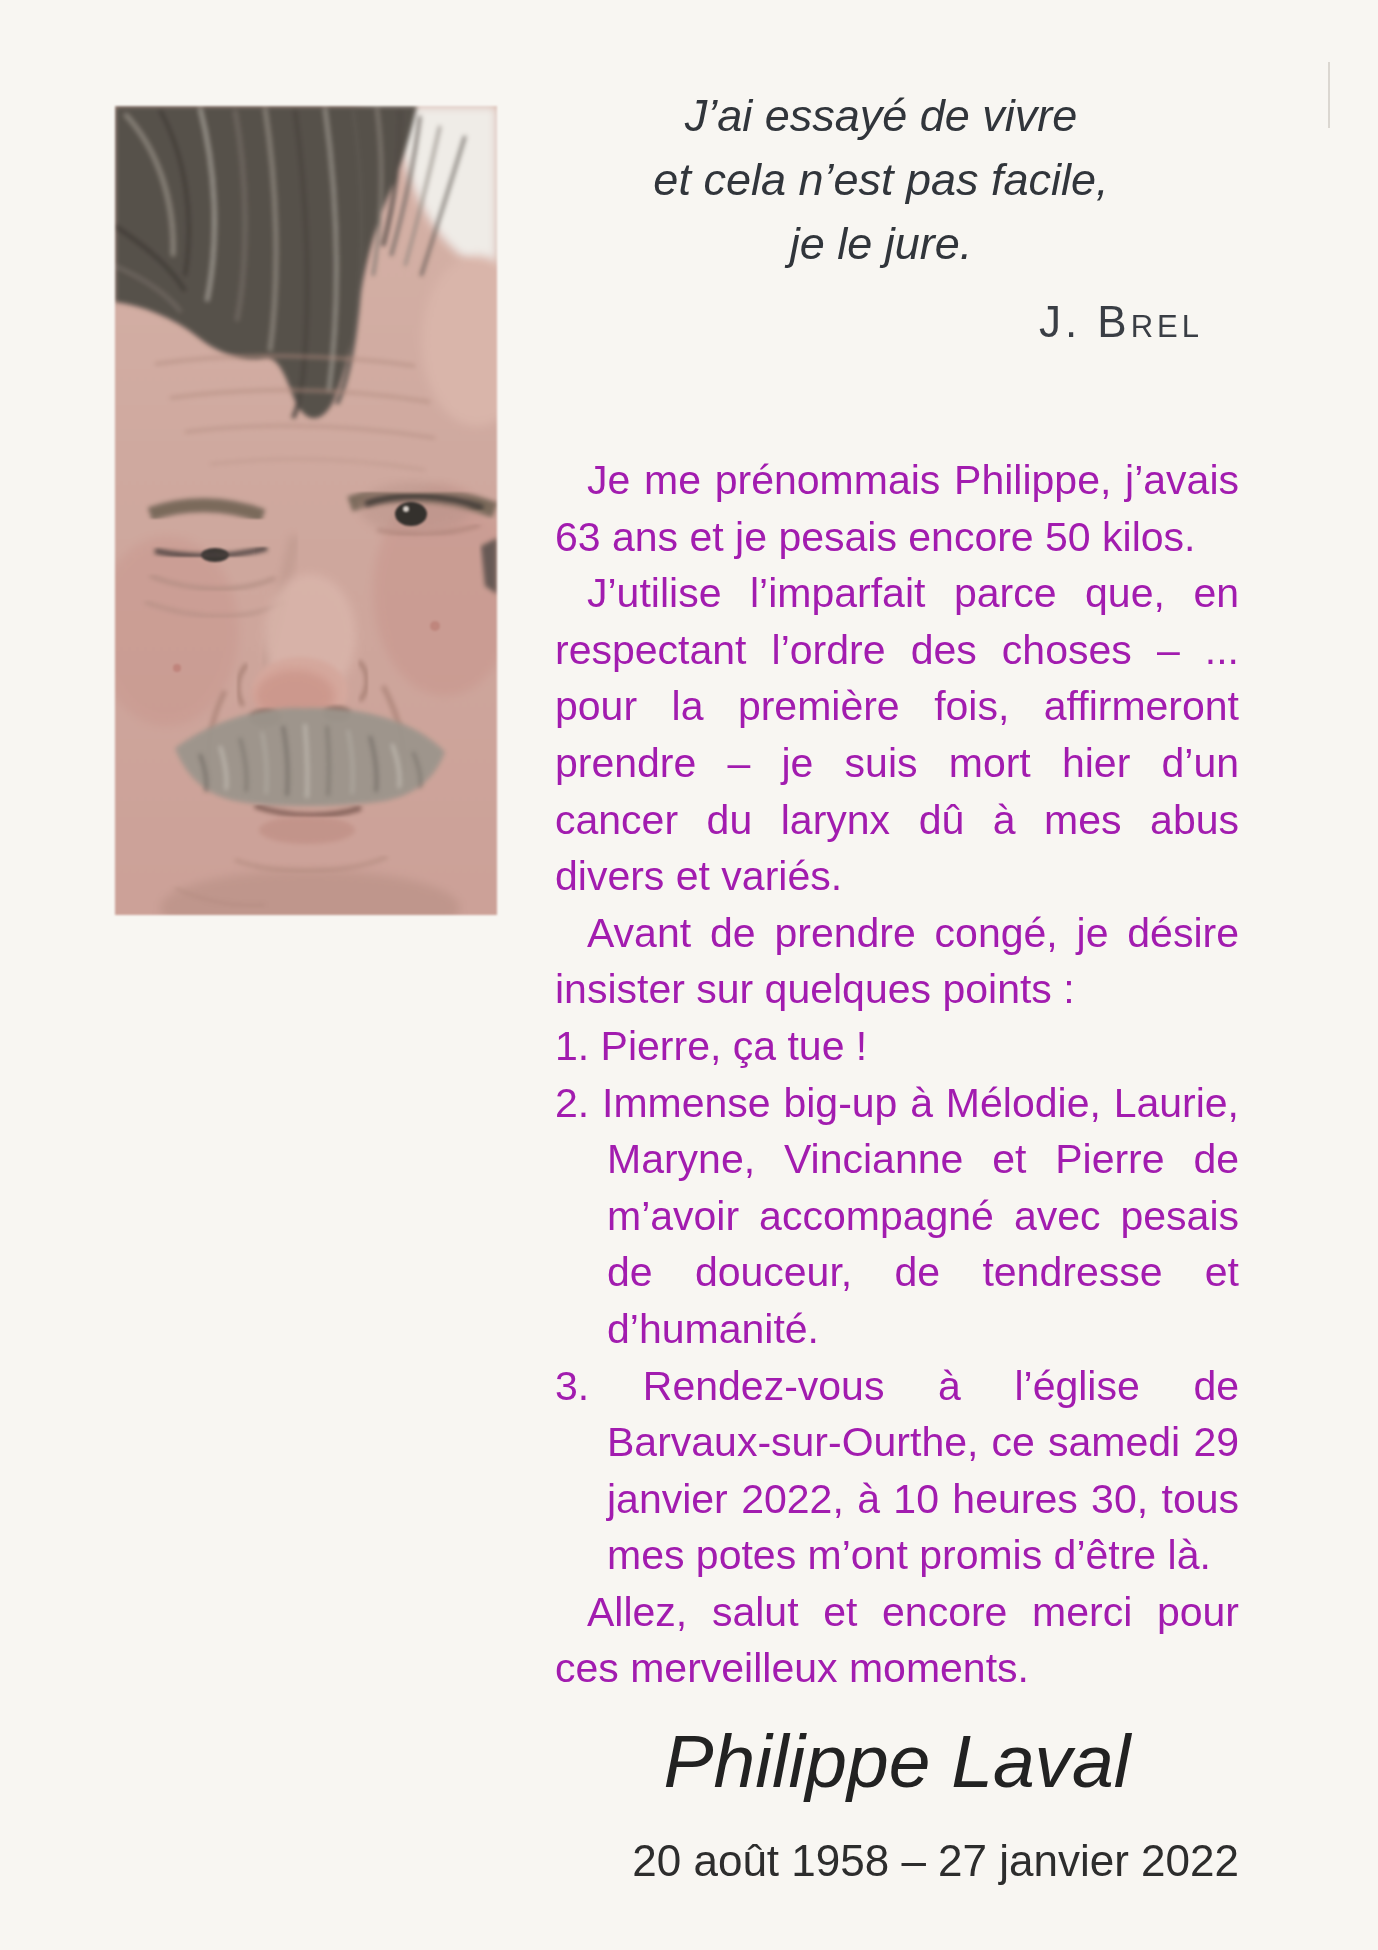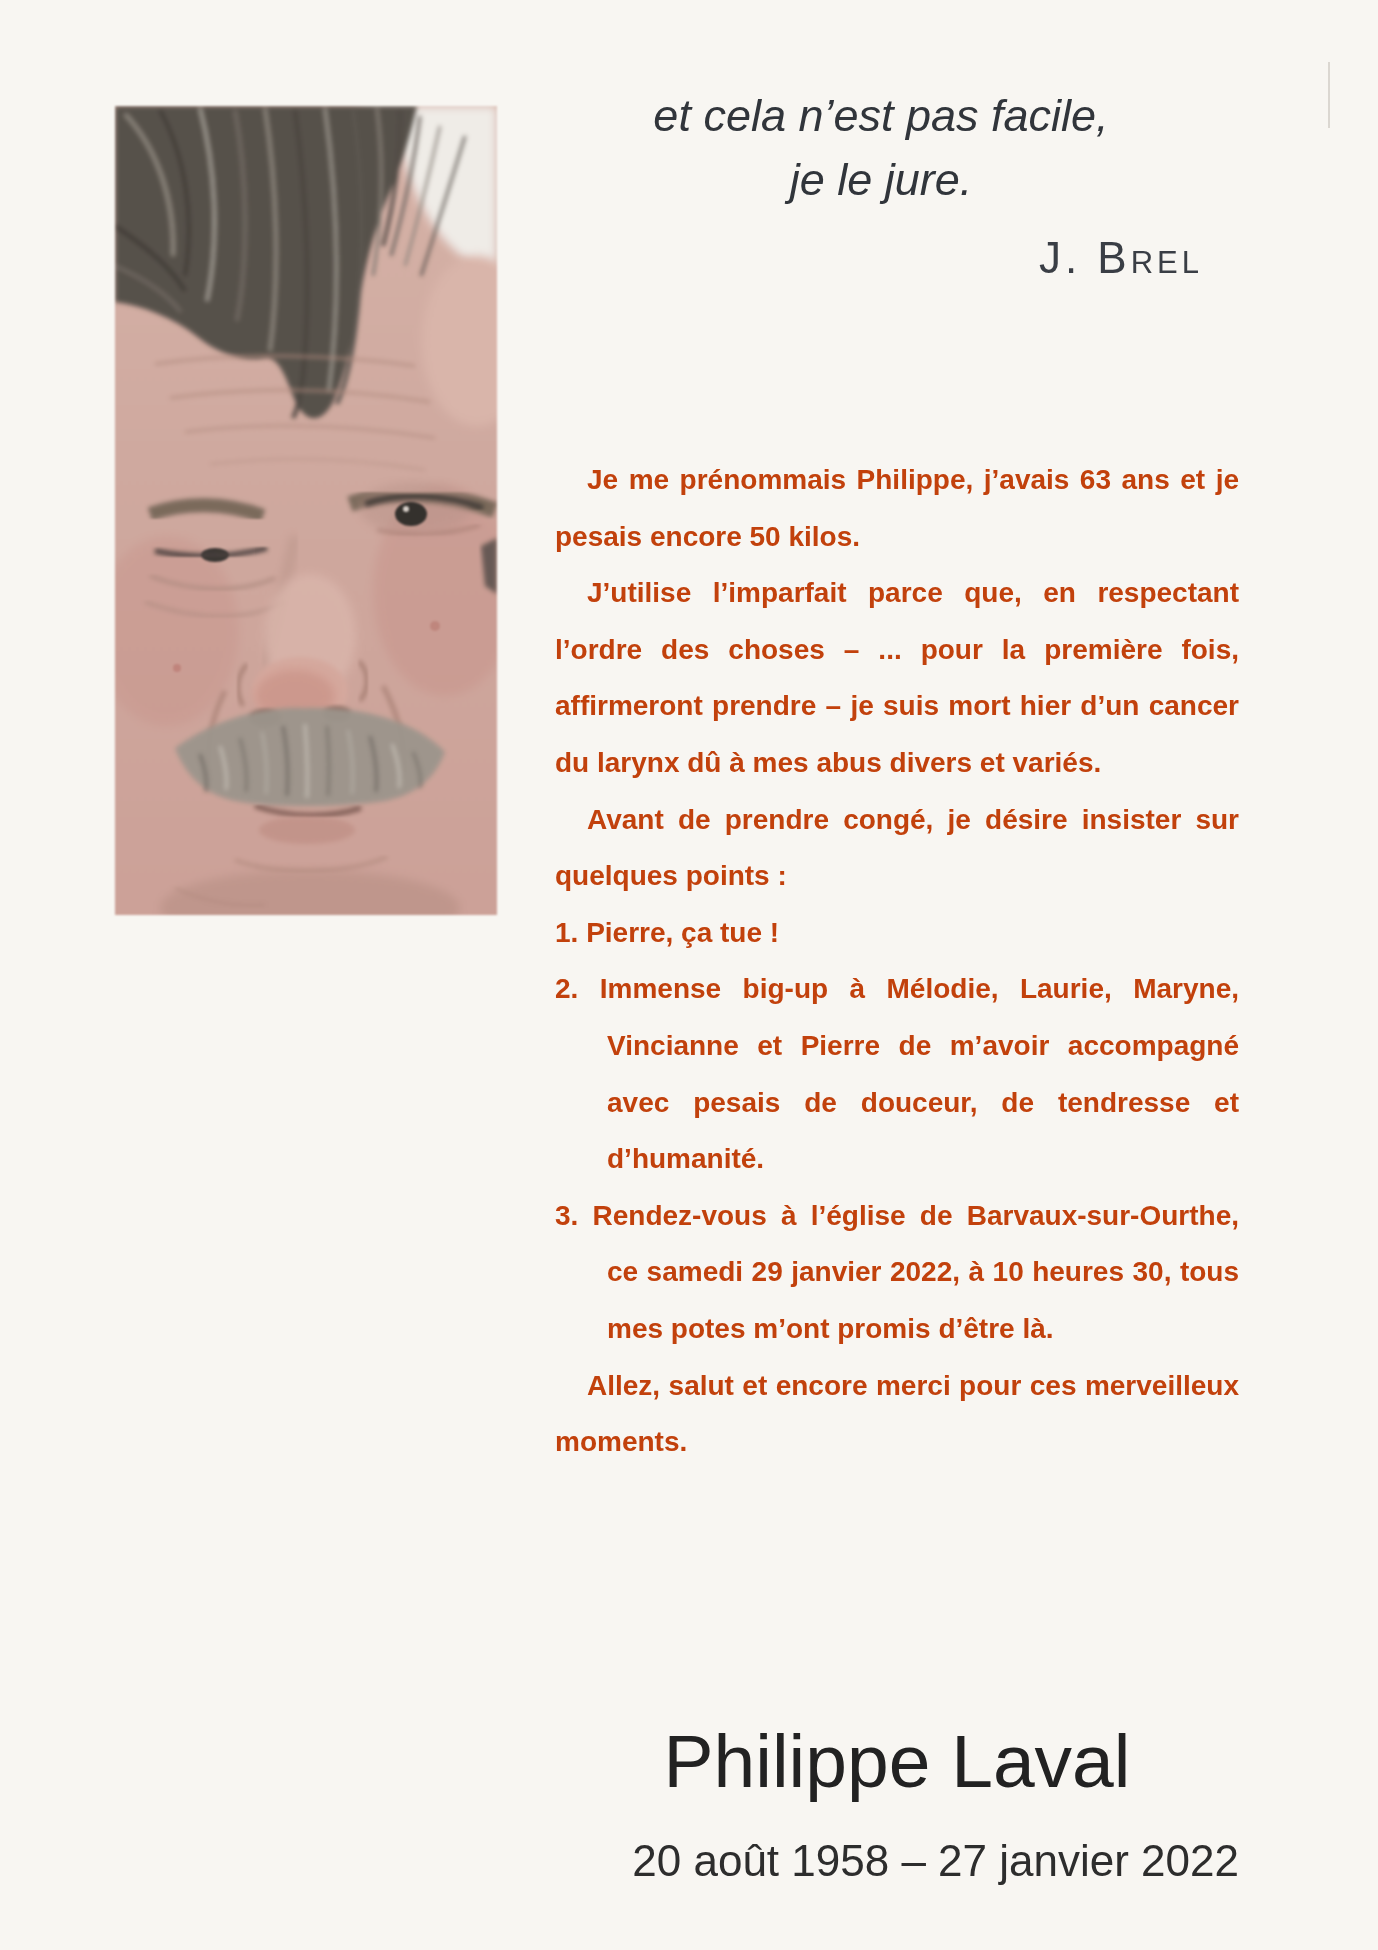--- a/index.html
+++ b/index.html
@@ -50,45 +50,45 @@
     font-size: 44px;
     color: #3a3e45;
   }
 
   
   .bodytext {
     position: absolute;
     left: 555px;
     top: 452px;
     width: 684px;
-    font-size: 28px;
+    font-size: 41px;
     line-height: 56.6px;
     text-align: justify;
-    color: #c2410c;
-    font-weight: bold;
+    color: #a21caf;
   }
   .bodytext p { margin: 0; text-indent: 32px; }
   .list-item {
     margin: 0;
     padding-left: 52px;
     text-indent: -52px;
     text-align: justify;
   }
   .closing { margin-top: 57px; }
 
   
   .deceased-name {
     position: absolute;
     left: 555px;
     top: 1716px;
     width: 684px;
     text-align: center;
     font-size: 75px;
     line-height: 1.2;
     color: #222222;
+    font-style: italic;
   }
   .life-dates {
     position: absolute;
     left: 555px;
     top: 1836px;
     width: 684px;
     text-align: right;
     font-size: 44px;
     color: #2d2d2d;
   }
@@ -221,20 +221,21 @@
         <path d="M120,754 C160,769 230,769 272,751" stroke="#b08678" stroke-width="4" opacity="0.6" fill="none" filter="url(#soft)"></path>
         <path d="M60,782 C90,796 120,801 150,799" stroke="#b08678" stroke-width="3" opacity="0.5" fill="none" filter="url(#soft)"></path>
         <ellipse cx="195" cy="802" rx="150" ry="38" fill="#b3887c" opacity="0.45" filter="url(#soft4)"></ellipse>
       </g>
 
       <path d="M366,440 L382,432 L382,488 L370,480 Z" fill="#4f4a45" opacity="0.8" filter="url(#soft)"></path>
     </svg>
   </div>
 
   <div class="quote">
+    <div>J’ai essayé de vivre</div>
     <div>et cela n’est pas facile,</div>
     <div>je le jure.</div>
     <div class="attribution">J. Brel</div>
   </div>
 
   <div class="bodytext">
     <p>Je me prénommais Philippe, j’avais 63 ans et je pesais encore 50 kilos.</p>
     <p>J’utilise l’imparfait parce que, en respectant l’ordre des choses – ... pour la première fois, affirmeront prendre – je suis mort hier d’un cancer du larynx dû à mes abus divers et variés.</p>
     <p>Avant de prendre congé, je désire insister sur quelques points :</p>
 

